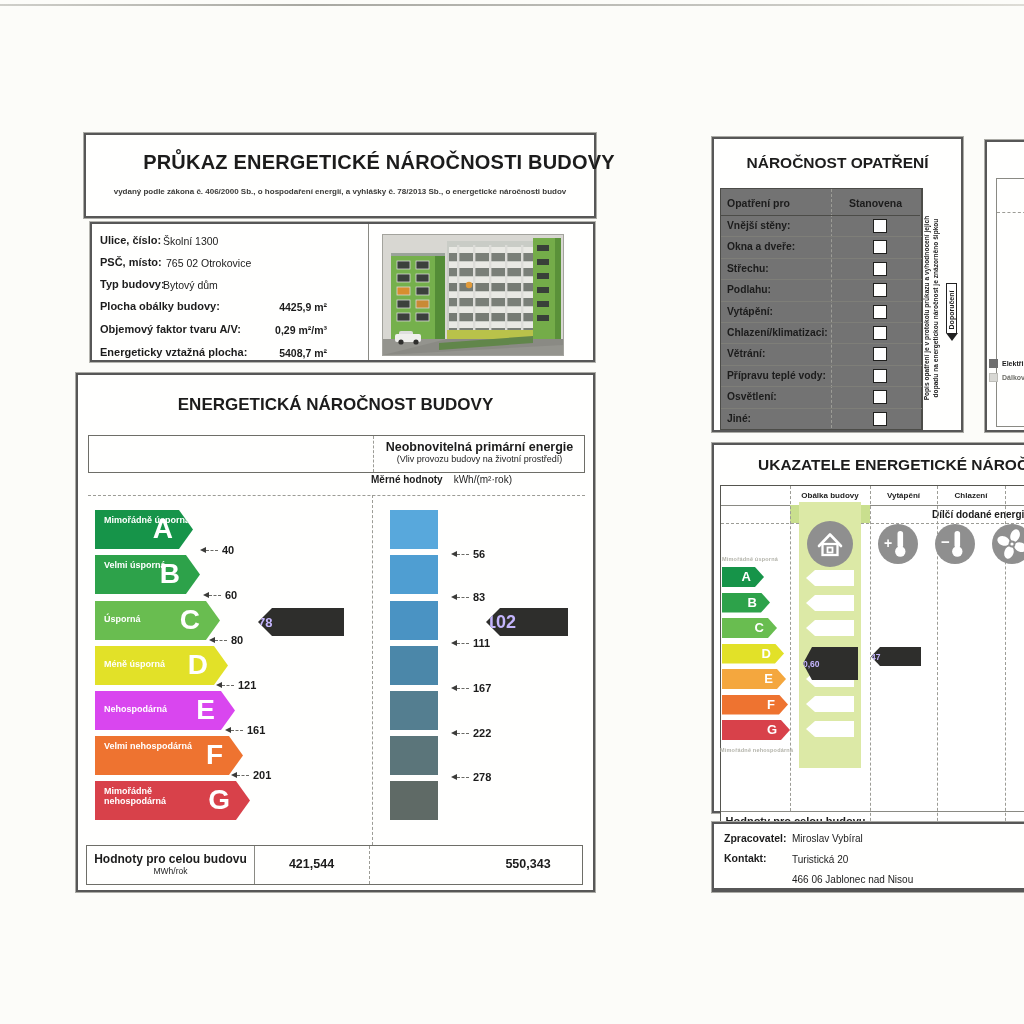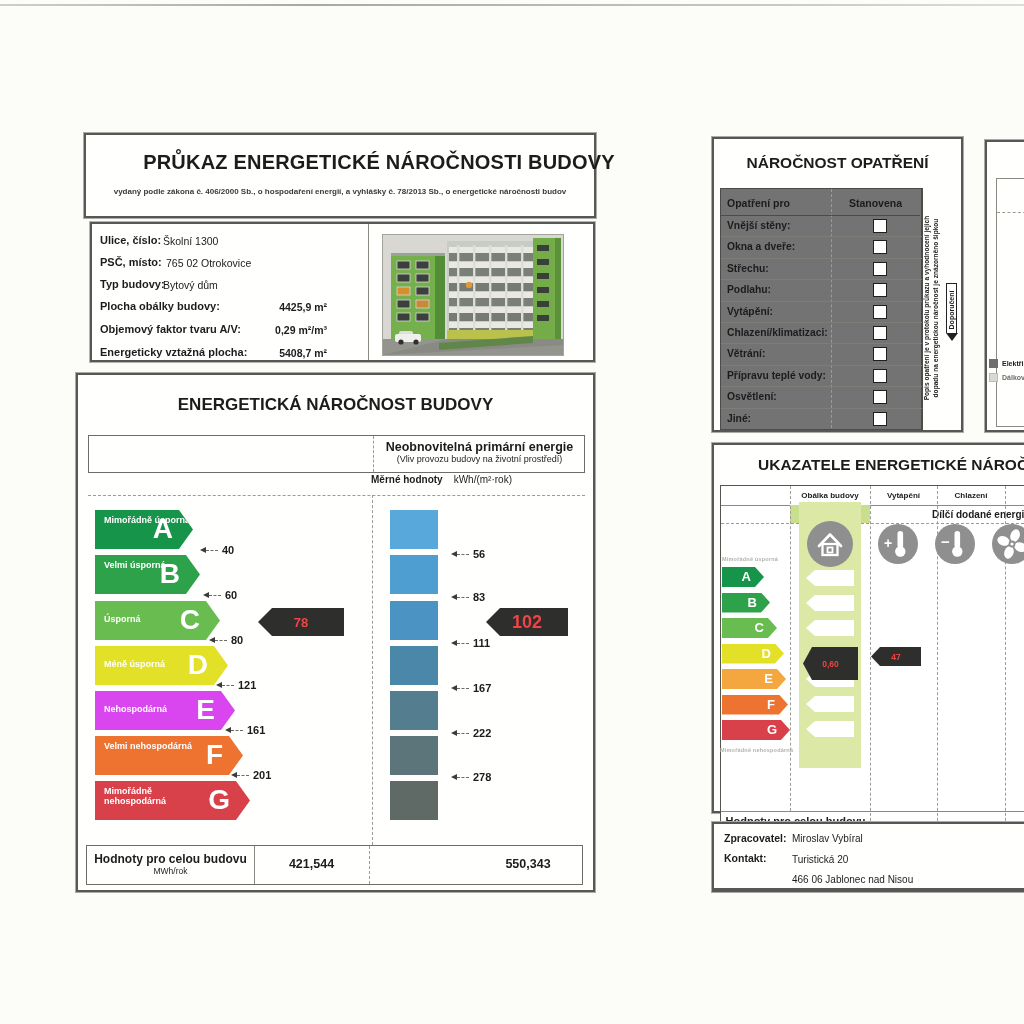--- a/index.html
+++ b/index.html
@@ -21,21 +21,21 @@
   
   .band { position:absolute; color:#fff;
     clip-path:polygon(0 0, calc(100% - 14px) 0, 100% 50%, calc(100% - 14px) 100%, 0 100%); }
   .band-label { position:absolute; left:9px; top:5px; font-size:9px; font-weight:bold; line-height:1.15; max-width:100px;}
   .band-letter { position:absolute; right:20px; top:50%; transform:translateY(-53%);
     font-size:28px; font-weight:bold; }
   .mini-band { position:absolute; color:#fff;
     clip-path:polygon(0 0, calc(100% - 9px) 0, 100% 50%, calc(100% - 9px) 100%, 0 100%); }
   .mini-letter { position:absolute; right:13px; top:50%; transform:translateY(-54%);
     font-size:13px; font-weight:bold; }
-  .value-arrow { position:absolute; color:#ef4444; display:flex; align-items:center; justify-content:center;
+  .value-arrow { position:absolute; color:#c4b5fd; display:flex; align-items:center; justify-content:flex-start;
     font-weight:bold;
     clip-path:polygon(0 50%, 14px 0, 100% 0, 100% 100%, 14px 100%); }
   .value-arrow.small { clip-path:polygon(0 50%, 9px 0, 100% 0, 100% 100%, 9px 100%); }
   .white-tag { position:absolute; background:#fff;
     clip-path:polygon(0 50%, 9px 0, 100% 0, 100% 100%, 9px 100%); }
   .tick { position:absolute; display:flex; align-items:center; height:12px; }
   .tick-head { width:0; height:0; border:3px solid transparent; border-right:6px solid #3c3c3a; }
   .tick-dash { width:12px; border-top:1px dashed #6a6a66; margin-right:4px; }
   .tick-num { font-size:11px; font-weight:bold; }
   .blue-block { position:absolute; }

